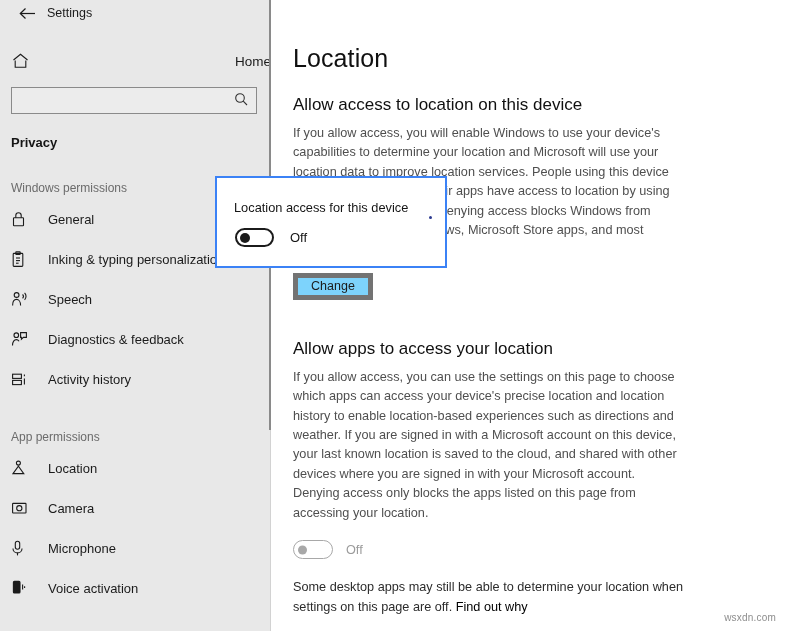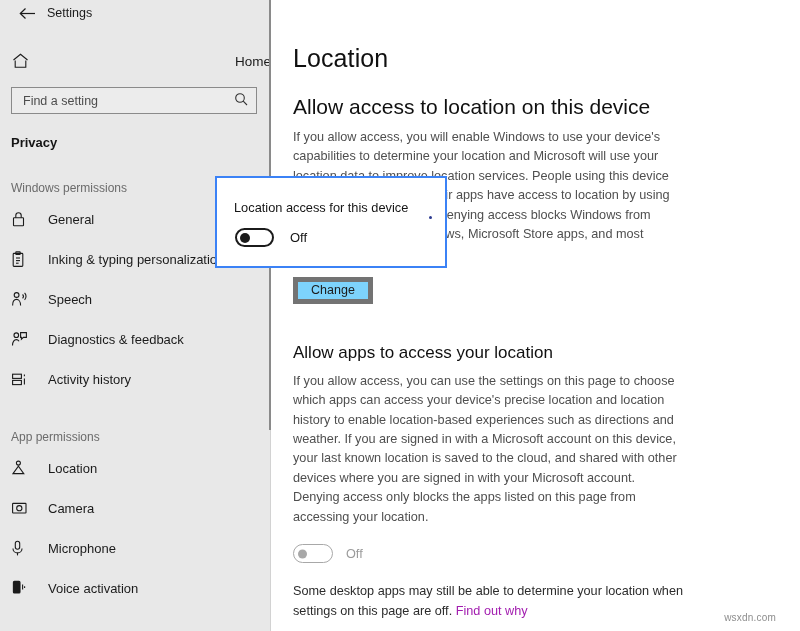--- a/index.html
+++ b/index.html
@@ -160,21 +160,21 @@
     overflow: hidden;
   }
   .page-title {
     font-size: 25px;
     color: #101010;
     margin-top: 44px;
     font-weight: normal;
     letter-spacing: .1px;
   }
   .sec-heading {
-    font-size: 21px;
+    font-size: 17px;
     color: #101010;
     margin-top: 22px;
     font-weight: normal;
   }
   .body-text {
     font-size: 12.7px;
     line-height: 19.4px;
     color: #4f4f4f;
     margin-top: 9px;
     max-width: 386px;
@@ -227,21 +227,21 @@
     margin-left: 13px;
   }
   .note-text {
     font-size: 12.7px;
     line-height: 19.4px;
     color: #2c2c2c;
     margin-top: 19px;
     max-width: 400px;
   }
   .link {
-    color: #a21caf;
+    color: #000000;
     text-decoration: none;
     cursor: pointer;
   }
 
   
   .popup {
     position: absolute;
     left: 215px;
     top: 176px;
     width: 232px;
@@ -326,21 +326,20 @@
       <span class="home-icon">
         <svg width="17" height="16" viewBox="0 0 17 16" fill="none" stroke="#1b1b1b" stroke-width="1.1">
           <path d="M1.5 7 L8.5 1.3 L15.5 7"></path>
           <path d="M3.2 7.6 V14.3 H13.8 V7.6"></path>
         </svg>
       </span>
       <span class="home-label">Home</span>
     </div>
 
     <div class="search-wrap">
-      <input class="search-input" type="text" placeholder="Find a setting" style="">
       <span class="search-icon">
         <svg width="14" height="14" viewBox="0 0 14 14" fill="none" stroke="#333" stroke-width="1.1">
           <circle cx="6" cy="6" r="4.3"></circle>
           <path d="M9.2 9.2 L13 13"></path>
         </svg>
       </span>
     </div>
 
     <div class="section-privacy">Privacy</div>
 

